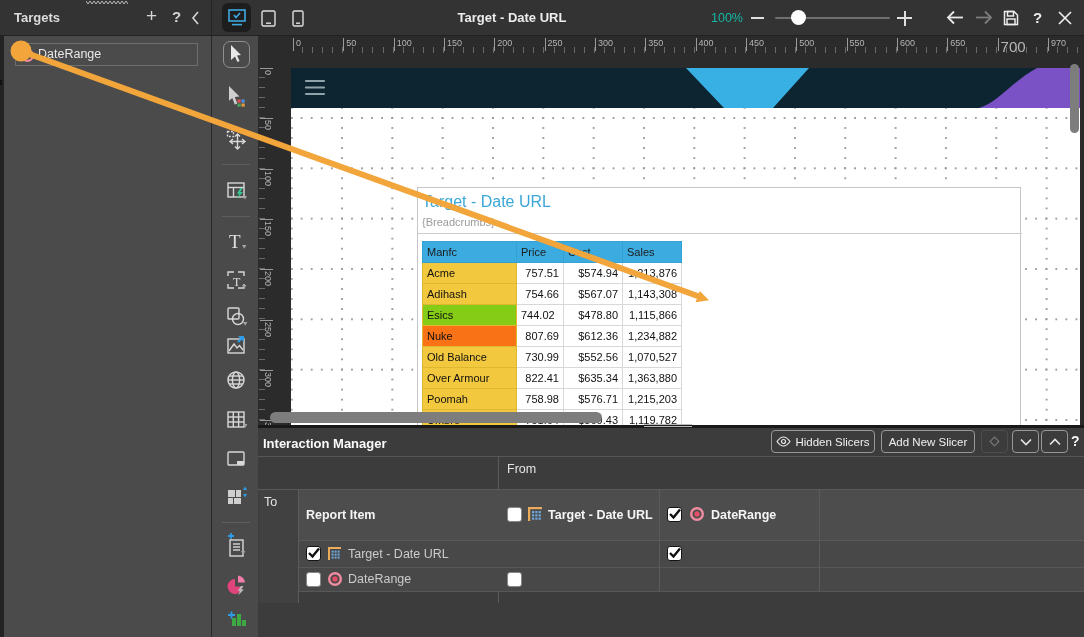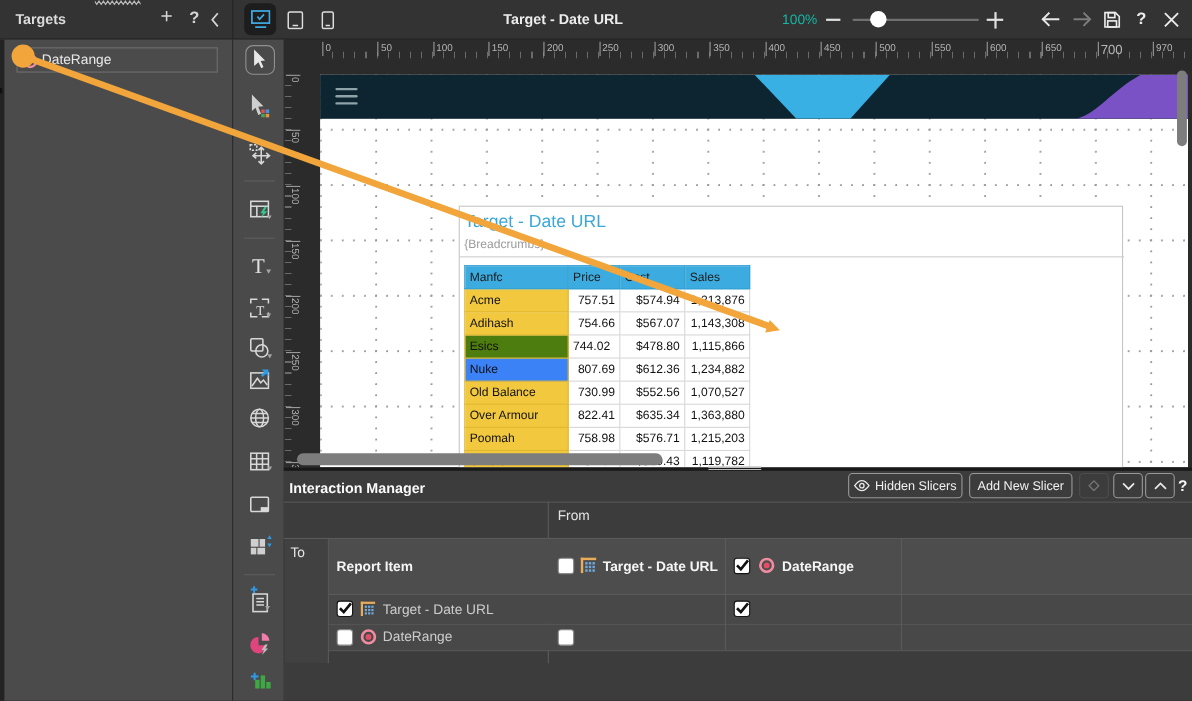--- a/index.html
+++ b/index.html
@@ -170,21 +170,21 @@
 <div class="ab" style="left:236.3px;top:2px;height:13px;border-left:1px solid #9a9a9a;padding-left:2px;font-size:9px;color:#b5b5b5">200</div>
 <div class="ab" style="left:286.6px;top:2px;height:13px;border-left:1px solid #9a9a9a;padding-left:2px;font-size:9px;color:#b5b5b5">250</div>
 <div class="ab" style="left:337.0px;top:2px;height:13px;border-left:1px solid #9a9a9a;padding-left:2px;font-size:9px;color:#b5b5b5">300</div>
 <div class="ab" style="left:387.3px;top:2px;height:13px;border-left:1px solid #9a9a9a;padding-left:2px;font-size:9px;color:#b5b5b5">350</div>
 <div class="ab" style="left:437.6px;top:2px;height:13px;border-left:1px solid #9a9a9a;padding-left:2px;font-size:9px;color:#b5b5b5">400</div>
 <div class="ab" style="left:488.0px;top:2px;height:13px;border-left:1px solid #9a9a9a;padding-left:2px;font-size:9px;color:#b5b5b5">450</div>
 <div class="ab" style="left:538.3px;top:2px;height:13px;border-left:1px solid #9a9a9a;padding-left:2px;font-size:9px;color:#b5b5b5">500</div>
 <div class="ab" style="left:588.6px;top:2px;height:13px;border-left:1px solid #9a9a9a;padding-left:2px;font-size:9px;color:#b5b5b5">550</div>
 <div class="ab" style="left:639.0px;top:2px;height:13px;border-left:1px solid #9a9a9a;padding-left:2px;font-size:9px;color:#b5b5b5">600</div>
 <div class="ab" style="left:689.3px;top:2px;height:13px;border-left:1px solid #9a9a9a;padding-left:2px;font-size:9px;color:#b5b5b5">650</div>
-<div class="ab" style="left:739.6px;top:2px;height:13px;border-left:1px solid #9a9a9a;padding-left:2px;font-size:12px;color:#b5b5b5">700</div>
+<div class="ab" style="left:739.6px;top:2px;height:13px;border-left:1px solid #9a9a9a;padding-left:2px;font-size:15px;color:#b5b5b5">700</div>
 <div class="ab" style="left:789.9px;top:2px;height:13px;border-left:1px solid #9a9a9a;padding-left:2px;font-size:9px;color:#b5b5b5">970</div>
 
   <div class="ab" style="left:1px;top:32px;width:6px;height:357px;background:repeating-linear-gradient(180deg,transparent 0px,transparent 9.06px,#6a6a6a 9.06px,#6a6a6a 10.06px)"></div>
   <div class="ab" style="left:2px;top:32.0px;width:13px;border-top:1px solid #9a9a9a;padding-top:1px;font-size:9px;color:#b5b5b5;writing-mode:vertical-rl;text-align:left">0</div>
 <div class="ab" style="left:2px;top:82.3px;width:13px;border-top:1px solid #9a9a9a;padding-top:1px;font-size:9px;color:#b5b5b5;writing-mode:vertical-rl;text-align:left">50</div>
 <div class="ab" style="left:2px;top:132.7px;width:13px;border-top:1px solid #9a9a9a;padding-top:1px;font-size:9px;color:#b5b5b5;writing-mode:vertical-rl;text-align:left">100</div>
 <div class="ab" style="left:2px;top:183.0px;width:13px;border-top:1px solid #9a9a9a;padding-top:1px;font-size:9px;color:#b5b5b5;writing-mode:vertical-rl;text-align:left">150</div>
 <div class="ab" style="left:2px;top:233.3px;width:13px;border-top:1px solid #9a9a9a;padding-top:1px;font-size:9px;color:#b5b5b5;writing-mode:vertical-rl;text-align:left">200</div>
 <div class="ab" style="left:2px;top:283.6px;width:13px;border-top:1px solid #9a9a9a;padding-top:1px;font-size:9px;color:#b5b5b5;writing-mode:vertical-rl;text-align:left">250</div>
 <div class="ab" style="left:2px;top:334.0px;width:13px;border-top:1px solid #9a9a9a;padding-top:1px;font-size:9px;color:#b5b5b5;writing-mode:vertical-rl;text-align:left">300</div>
@@ -221,27 +221,27 @@
                 <td style="padding:0 4px;border:1px solid #d8d8d8;text-align:right">$574.94</td>
                 <td style="padding:0 4px;border:1px solid #d8d8d8;text-align:right">1,213,876</td>
               </tr>
               <tr style="height:21px;color:#111">
                 <td style="padding:0 4px;background:#f2c83e;border:1px solid #e0b82f">Adihash</td>
                 <td style="padding:0 4px;border:1px solid #d8d8d8;text-align:right">754.66</td>
                 <td style="padding:0 4px;border:1px solid #d8d8d8;text-align:right">$567.07</td>
                 <td style="padding:0 4px;border:1px solid #d8d8d8;text-align:right">1,143,308</td>
               </tr>
               <tr style="height:21px;color:#111">
-                <td style="padding:0 4px;background:#4d7c0f;border:1px solid #e0b82f">Esics</td>
+                <td style="padding:0 4px;background:#84cc16;border:1px solid #e0b82f">Esics</td>
                 <td style="padding:0 4px;border:1px solid #d8d8d8;text-align:left">744.02</td>
                 <td style="padding:0 4px;border:1px solid #d8d8d8;text-align:right">$478.80</td>
                 <td style="padding:0 4px;border:1px solid #d8d8d8;text-align:right">1,115,866</td>
               </tr>
               <tr style="height:21px;color:#111">
-                <td style="padding:0 4px;background:#3b82f6;border:1px solid #e0b82f">Nuke</td>
+                <td style="padding:0 4px;background:#f97316;border:1px solid #e0b82f">Nuke</td>
                 <td style="padding:0 4px;border:1px solid #d8d8d8;text-align:right">807.69</td>
                 <td style="padding:0 4px;border:1px solid #d8d8d8;text-align:right">$612.36</td>
                 <td style="padding:0 4px;border:1px solid #d8d8d8;text-align:right">1,234,882</td>
               </tr>
               <tr style="height:21px;color:#111">
                 <td style="padding:0 4px;background:#f2c83e;border:1px solid #e0b82f">Old Balance</td>
                 <td style="padding:0 4px;border:1px solid #d8d8d8;text-align:right">730.99</td>
                 <td style="padding:0 4px;border:1px solid #d8d8d8;text-align:right">$552.56</td>
                 <td style="padding:0 4px;border:1px solid #d8d8d8;text-align:right">1,070,527</td>
               </tr>

